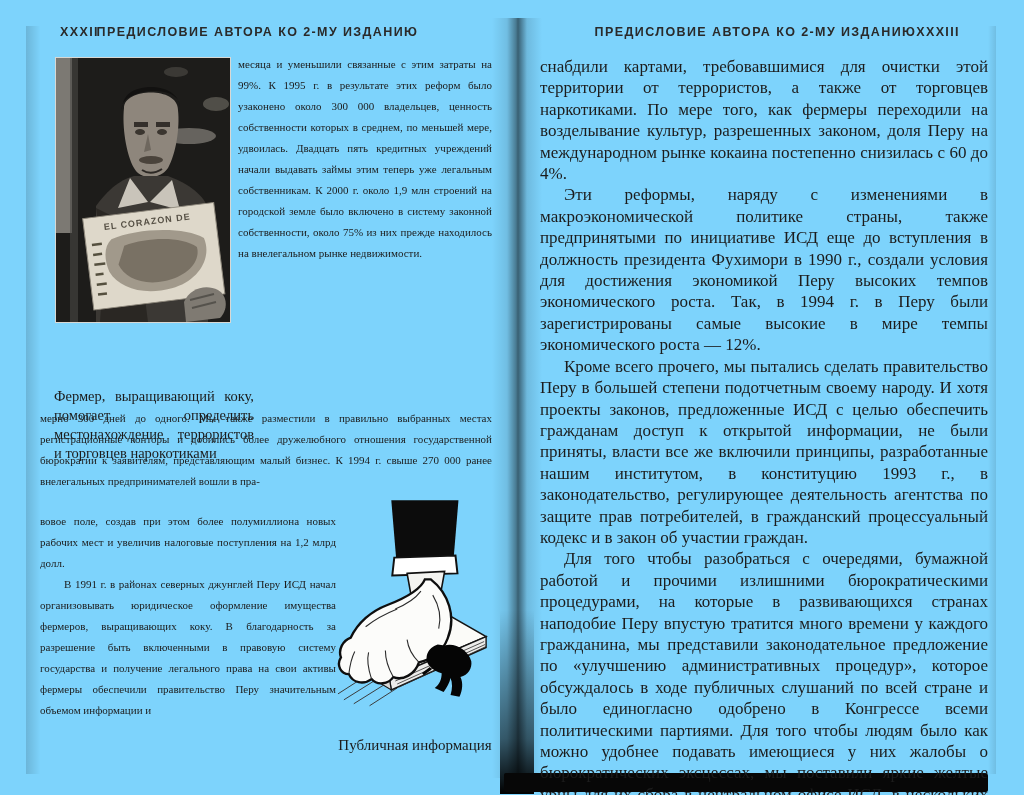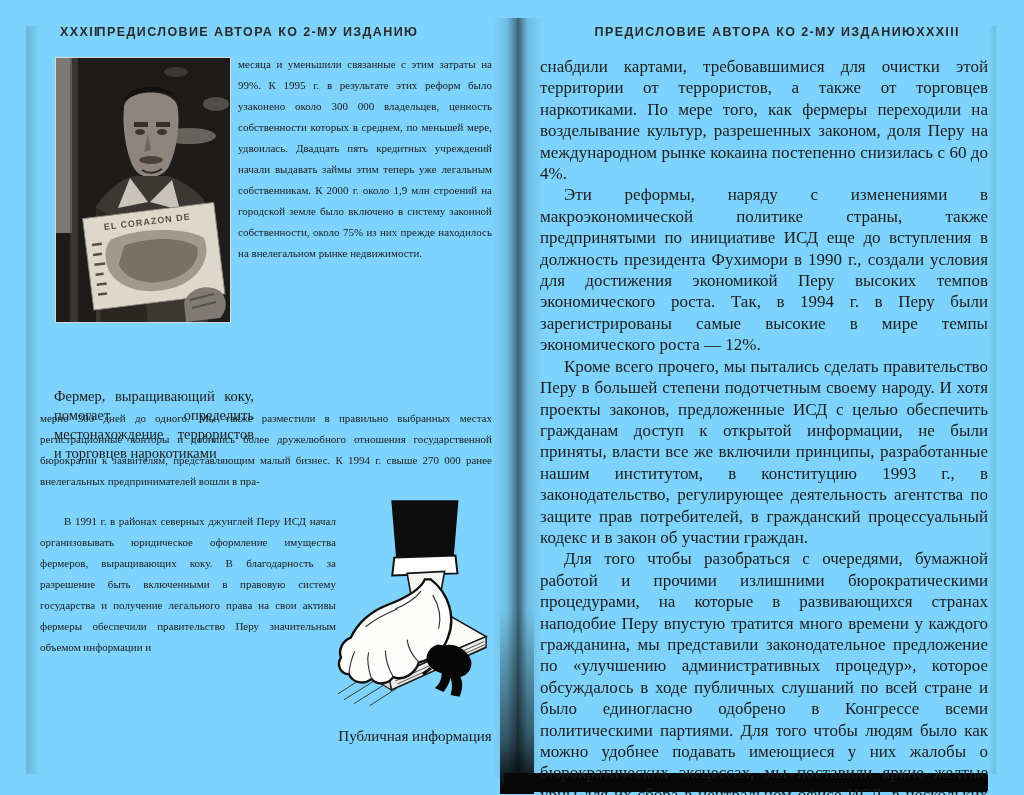--- a/index.html
+++ b/index.html
@@ -23,21 +23,21 @@
   .photo-fig{position:absolute;left:16px;top:36px;width:174px;}
   .photo-frame{width:174px;height:264px;background:#161616;overflow:hidden;box-shadow:0 0 0 1px #d8d8d4;}
   .photo-cap{position:absolute;left:-2px;top:302px;width:200px;font-size:14.5px;line-height:19px;
     text-align:justify;margin-top:27px;}
   .photo-credit{text-align:center;font-size:14.5px;line-height:19px;}
   .photo-credit .it{font-style:italic;}
   .col-top{position:absolute;left:198px;top:32px;width:254px;}
   .wide-block{position:absolute;left:0;top:386px;width:452px;}
   .narrow-block{position:absolute;left:0;top:489px;width:296px;}
   .illu-fig{position:absolute;left:296px;top:478px;width:158px;}
-  .illu-cap{margin-top:11px;text-align:center;font-size:15px;line-height:19px;}
+  .illu-cap{margin-top:20px;text-align:center;font-size:15px;line-height:19px;}
   
   .right-flow{position:absolute;left:0;top:34px;width:448px;font-size:17px;line-height:21.4px;}
   
   .gutter{position:absolute;left:492px;top:18px;width:50px;height:760px;
     background:linear-gradient(90deg,rgba(0,0,0,0) 0%,rgba(0,0,0,0.10) 30%,rgba(0,0,0,0.42) 48%,rgba(0,0,0,0.55) 52%,rgba(0,0,0,0.12) 70%,rgba(0,0,0,0) 100%);}
   .gutter-bottom{position:absolute;left:500px;top:610px;width:34px;height:184px;
     background:linear-gradient(180deg,rgba(0,0,0,0) 0%,rgba(0,0,0,0.55) 70%,#000 100%);}
   .book-edge{position:absolute;left:504px;top:773px;width:484px;height:19px;background:#070707;
     border-radius:2px 3px 2px 2px;}
   .left-edge{position:absolute;left:26px;top:26px;width:16px;height:748px;
@@ -113,20 +113,21 @@
 
     <div class="bodytext col-top">
       <p>месяца и уменьшили связанные с этим затраты на 99%. К 1995 г. в результате этих реформ было узаконено около 300 000 владельцев, ценность собственности которых в среднем, по меньшей мере, удвоилась. Двадцать пять кредитных учреждений начали выдавать займы этим теперь уже легальным собственникам. К 2000 г. около 1,9 млн строений на городской земле было включено в систему законной собственности, около 75% из них прежде находилось на внелегальном рынке недвижимости.</p>
     </div>
 
     <div class="bodytext wide-block">
       <p>мерно 300 дней до одного. Мы также разместили в правильно выбранных местах регистрационные конторы и добились более дружелюбного отношения государственной бюрократии к заявителям, представляющим малый бизнес. К 1994 г. свыше 270 000 ранее внелегальных предпринимателей вошли в пра-</p>
     </div>
 
     <div class="bodytext narrow-block">
+      <p>вовое поле, создав при этом более полумиллиона новых рабочих мест и увеличив налоговые поступления на 1,2 млрд долл.</p>
       <p class="indent">В 1991 г. в районах северных джунглей Перу ИСД начал организовывать юридическое оформление имущества фермеров, выращивающих коку. В благодарность за разрешение быть включенными в правовую систему государства и получение легального права на свои активы фермеры обеспечили правительство Перу значительным объемом информации и</p>
     </div>
 
     <figure class="illu-fig" style="margin:0;">
       <svg width="158" height="212" viewBox="0 0 160 214">
 
         <g stroke="#3a3a3a" stroke-width="1">
           <line x1="2" y1="196" x2="30" y2="178"></line>
             <line x1="8" y1="202" x2="40" y2="182"></line>
           <line x1="18" y1="206" x2="50" y2="186"></line>

